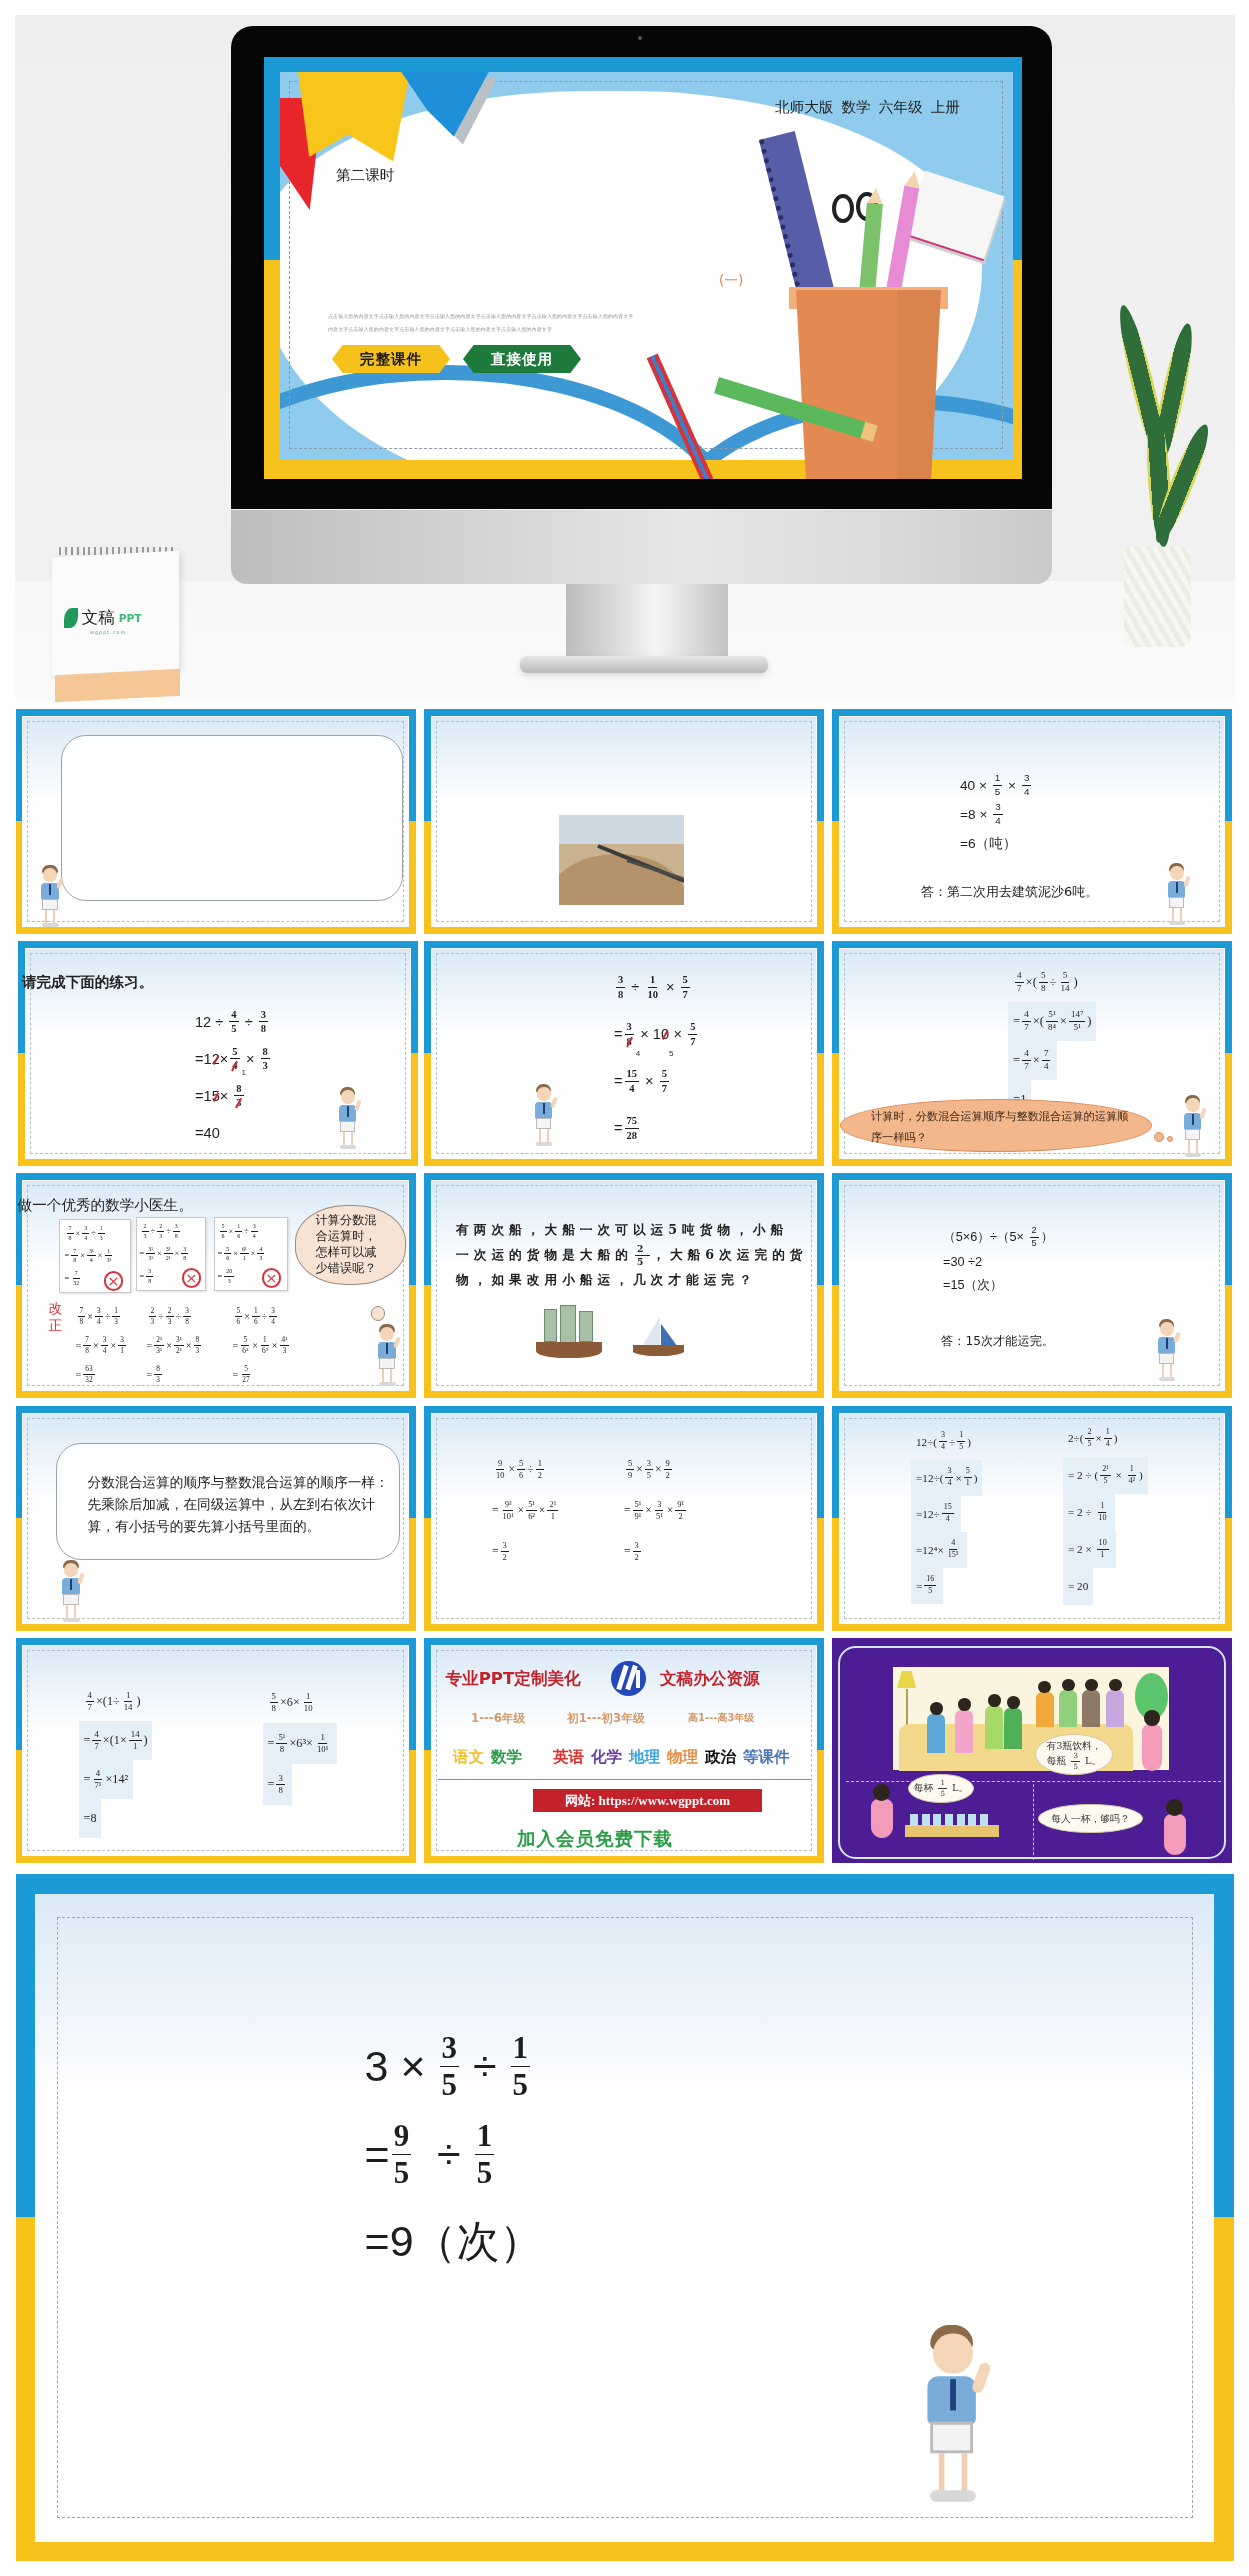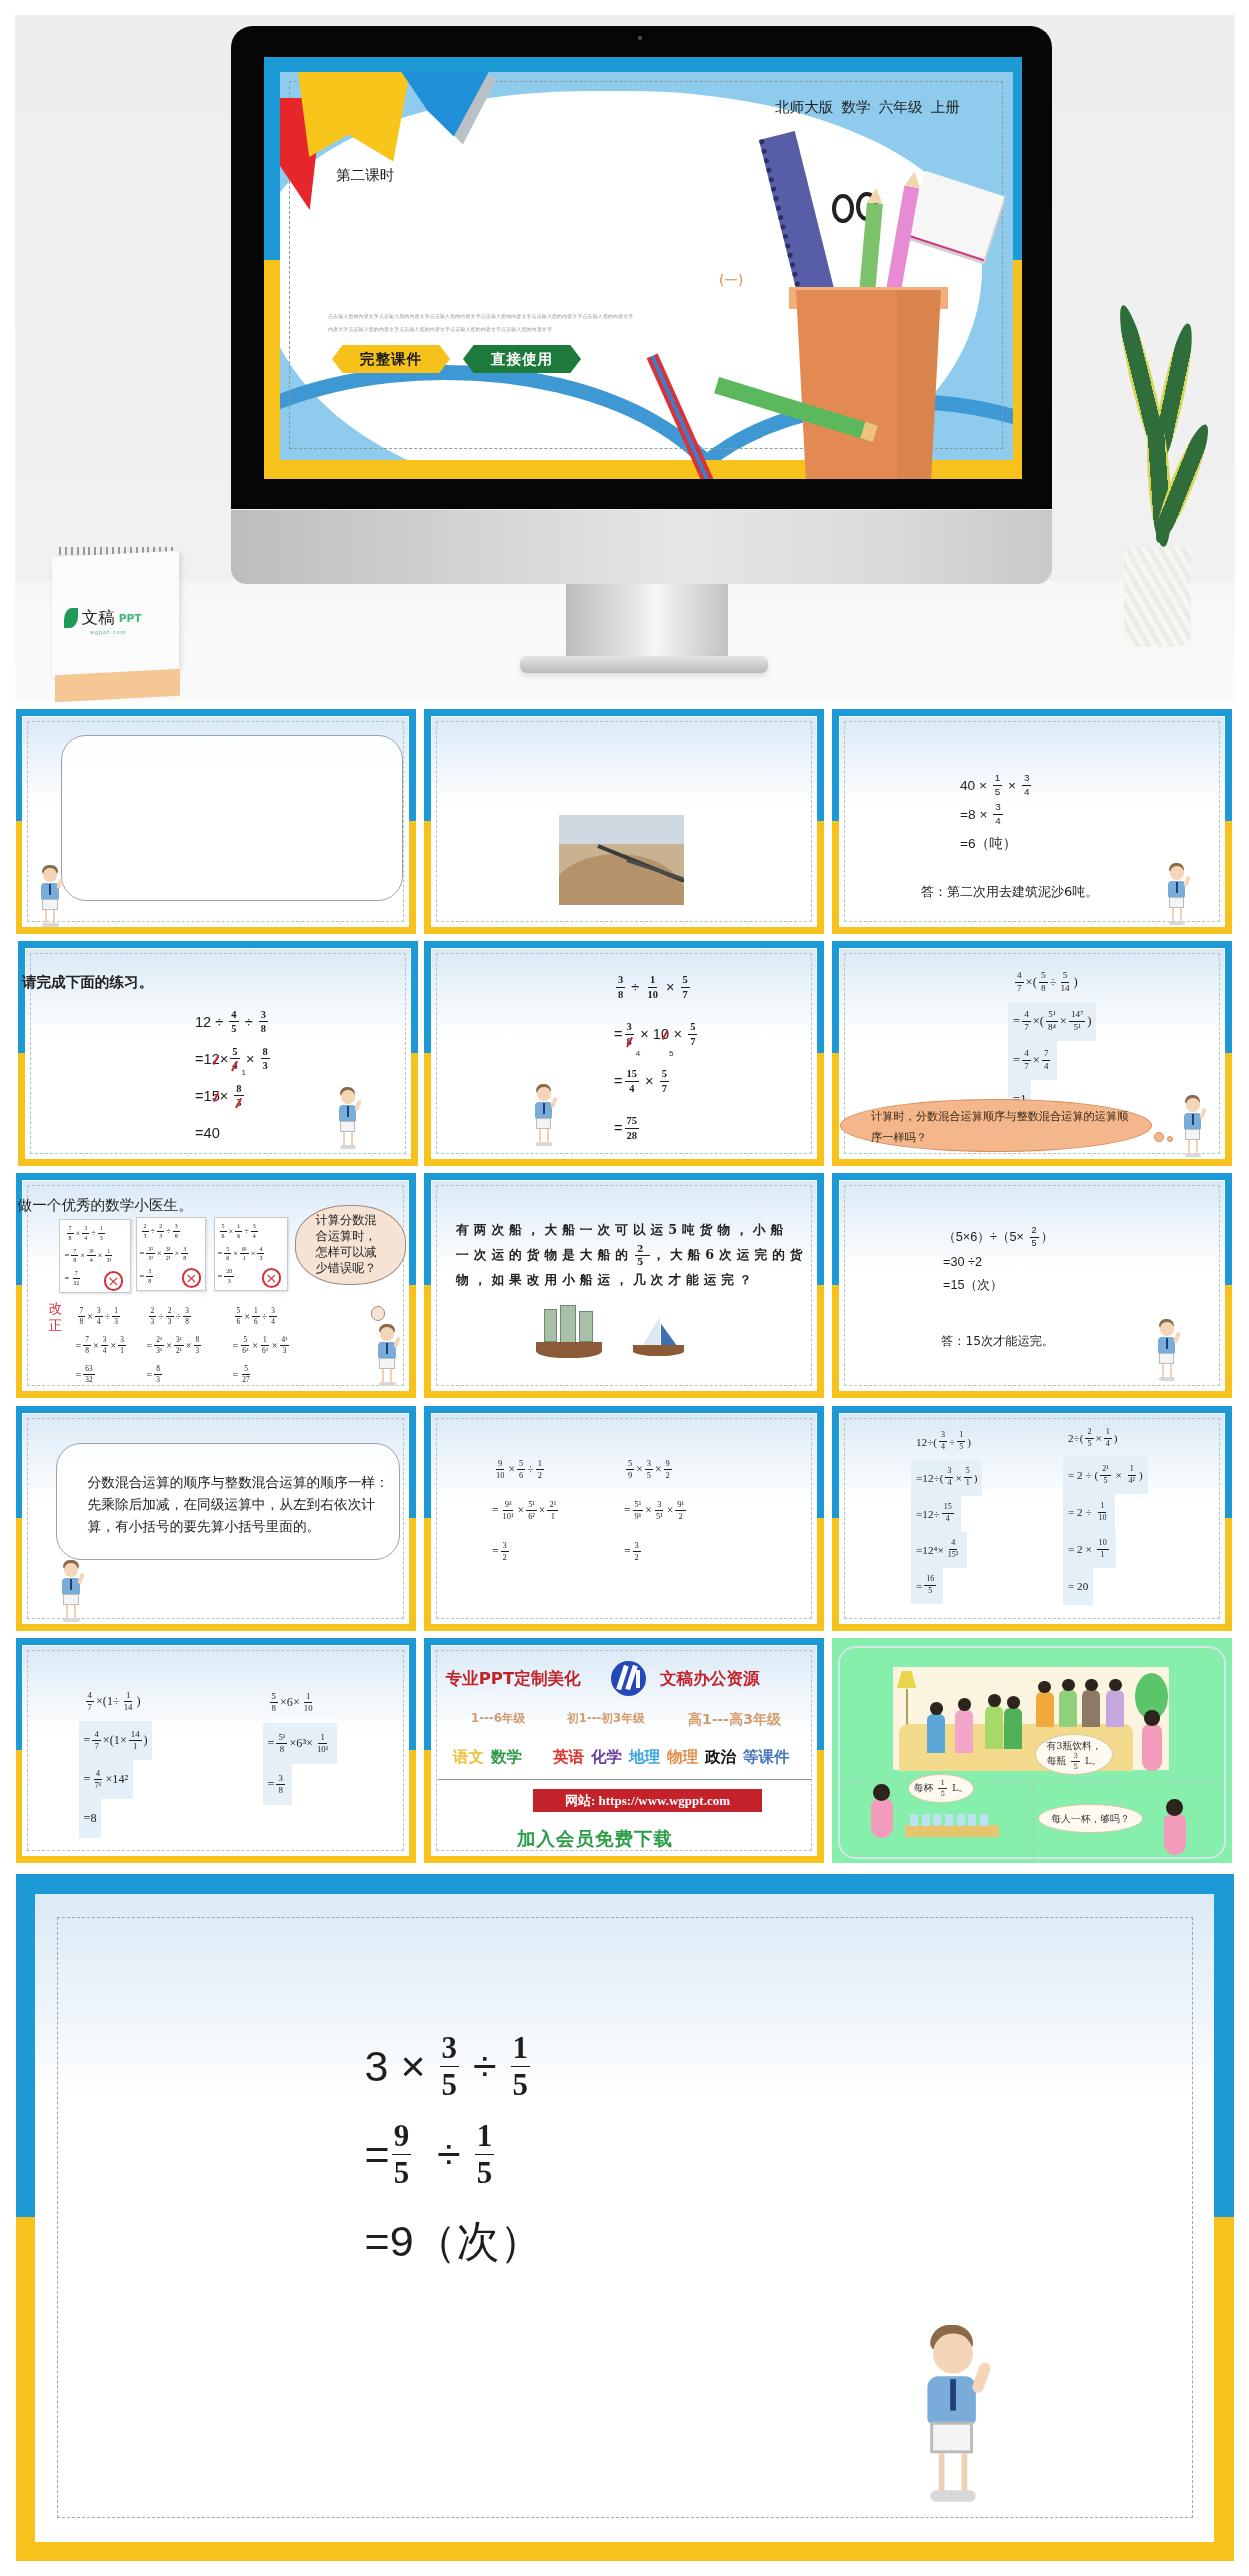--- a/index.html
+++ b/index.html
@@ -1057,37 +1057,37 @@
   <div class="t-dots"></div>
   <div style="left:21.5px;top:30px;font-size:16.6px;font-weight:bold;color:var(--promo-red,#c3222a);white-space:nowrap">专业PPT定制美化</div>
   <div style="left:187px;top:22.5px;width:35px;height:35px;border-radius:50%;background:#2348b8;overflow:hidden">
     <div class="abs" style="left:8.8px;top:4.9px;width:4.9px;height:25px;background:#fff;transform:rotate(18deg)"></div>
     <div class="abs" style="left:17.6px;top:4.9px;width:4.9px;height:25px;background:#fff;transform:rotate(18deg)"></div>
     <div class="abs" style="left:25px;top:9.8px;width:3.9px;height:17.6px;background:#fff"></div>
   </div>
   <div style="left:236px;top:30px;font-size:16.6px;font-weight:bold;color:var(--promo-red,#c3222a);white-space:nowrap">文稿办公资源</div>
   <div style="left:47px;top:73px;font-size:11.7px;font-weight:bold;color:#d39a6a">1---6年级</div>
   <div style="left:143px;top:73px;font-size:11.7px;font-weight:bold;color:#d39a6a">初1---初3年级</div>
-  <div style="left:264px;top:73px;font-size:14px;font-weight:bold;color:#d39a6a">高1---高3年级</div>
+  <div style="left:264px;top:73px;font-size:10px;font-weight:bold;color:#d39a6a">高1---高3年级</div>
   <div style="left:29px;top:109px;display:flex;gap:6.8px;font-size:15.6px;font-weight:bold;white-space:nowrap">
     <span style="color: rgb(240, 191, 46);">语文</span>
     <span style="color: rgb(47, 154, 74);">数学</span>
     <span style="color: rgb(223, 47, 42); margin-left: 24px;">英语</span>
     <span style="color: rgb(106, 63, 160);">化学</span>
     <span style="color: rgb(58, 166, 220);">地理</span>
     <span style="color: rgb(224, 143, 74);">物理</span>
     <span style="color: rgb(17, 17, 17);">政治</span>
     <span style="color: rgb(74, 119, 184);">等课件</span>
   </div>
   <div style="left:13.7px;top:141px;width:373px;height:1px;background:#8d8d8d"></div>
   <div style="left:109px;top:151px;width:229px;height:23.4px;background:var(--promo-red,#c3222a);color:#fff;font-family:'Liberation Serif',serif;font-size:13px;font-weight:bold;display:flex;align-items:center;justify-content:center;white-space:nowrap">网站: https://www.wgppt.com</div>
   <div style="left:93px;top:188px;font-size:18.5px;font-weight:bold;color:var(--promo-green,#2c9e48);letter-spacing:1px">加入会员免费下载</div>
 </div>
 
-<div class="abs" style="left:832px;top:1638px;width:400px;height:225px;background:#86efac;overflow:hidden">
+<div class="abs" style="left:832px;top:1638px;width:400px;height:225px;background:#4c1d95;overflow:hidden">
   <div class="abs" style="left:5.9px;top:7.8px;width:388px;height:213px;border:2px solid #d4e5ec;border-radius:17.6px"></div>
   <div class="abs" style="left:61px;top:29px;width:276px;height:103px;background:#fbf4de">
     <div class="abs" style="left:3.9px;top:3.9px;width:19.5px;height:17.6px;background:#e9d54a;clip-path:polygon(25% 0,75% 0,100% 100%,0 100%)"></div>
     <div class="abs" style="left:12.7px;top:21.5px;width:2px;height:39px;background:#b89a50"></div>
     <div class="abs" style="left:5.9px;top:57px;width:234px;height:47px;background:#f2d98b;border-radius:9.8px 9.8px 0 0"></div>
     <div class="abs" style="left:34px;top:47px;width:17.6px;height:39px;background:#5aa7d8;border-radius:5.9px 5.9px 0 0"></div>
     <div class="abs" style="left:37px;top:35px;width:12.7px;height:12.7px;background:#2e241e;border-radius:50%"></div>
     <div class="abs" style="left:62px;top:43px;width:17.6px;height:43px;background:#f2a5c8;border-radius:5.9px 5.9px 0 0"></div>
     <div class="abs" style="left:65px;top:31px;width:12.7px;height:12.7px;background:#2e241e;border-radius:50%"></div>
     <div class="abs" style="left:92px;top:39px;width:17.6px;height:43px;background:#a6d86a;border-radius:5.9px 5.9px 0 0"></div>

